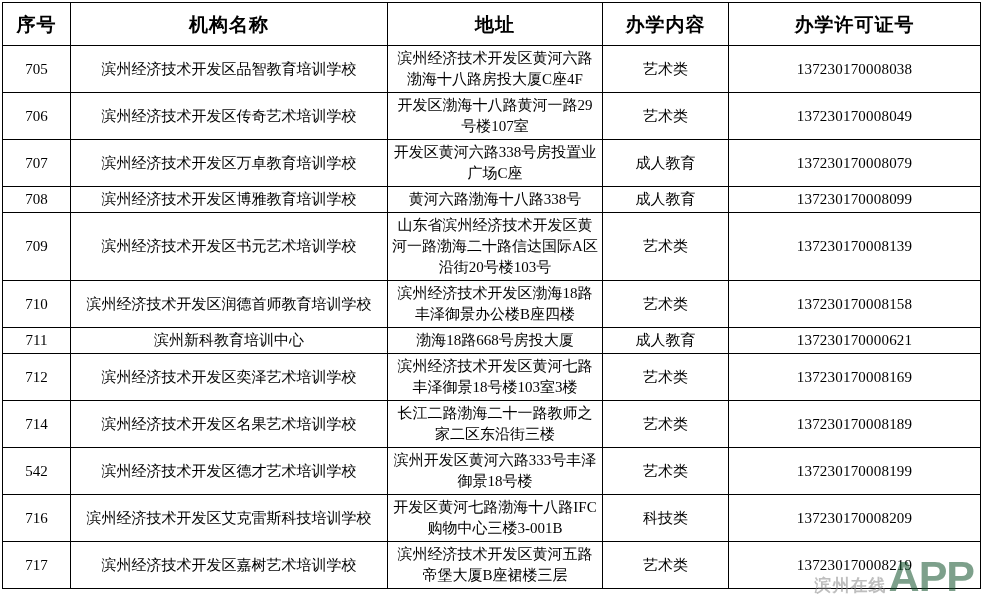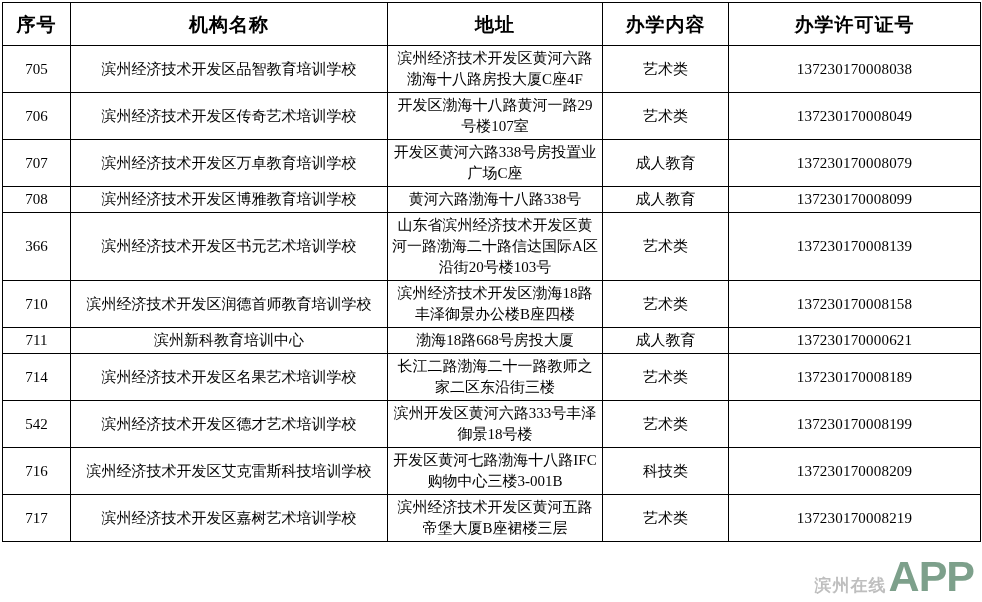--- a/index.html
+++ b/index.html
@@ -129,41 +129,48 @@
         <td class="license">137230170008079</td>
       </tr>
       <tr>
         <td class="idx">708</td>
         <td class="name">滨州经济技术开发区博雅教育培训学校</td>
         <td class="addr">黄河六路渤海十八路338号</td>
         <td class="kind">成人教育</td>
         <td class="license">137230170008099</td>
       </tr>
       <tr>
-        <td class="idx">366</td>
+        <td class="idx">709</td>
         <td class="name">滨州经济技术开发区书元艺术培训学校</td>
         <td class="addr">山东省滨州经济技术开发区黄河一路渤海二十路信达国际A区沿街20号楼103号</td>
         <td class="kind">艺术类</td>
         <td class="license">137230170008139</td>
       </tr>
       <tr>
         <td class="idx">710</td>
         <td class="name">滨州经济技术开发区润德首师教育培训学校</td>
         <td class="addr">滨州经济技术开发区渤海18路丰泽御景办公楼B座四楼</td>
         <td class="kind">艺术类</td>
         <td class="license">137230170008158</td>
       </tr>
       <tr>
         <td class="idx">711</td>
         <td class="name">滨州新科教育培训中心</td>
         <td class="addr">渤海18路668号房投大厦</td>
         <td class="kind">成人教育</td>
         <td class="license">137230170000621</td>
       </tr>
       <tr>
+        <td class="idx">712</td>
+        <td class="name">滨州经济技术开发区奕泽艺术培训学校</td>
+        <td class="addr">滨州经济技术开发区黄河七路丰泽御景18号楼103室3楼</td>
+        <td class="kind">艺术类</td>
+        <td class="license">137230170008169</td>
+      </tr>
+      <tr>
         <td class="idx">714</td>
         <td class="name">滨州经济技术开发区名果艺术培训学校</td>
         <td class="addr">长江二路渤海二十一路教师之家二区东沿街三楼</td>
         <td class="kind">艺术类</td>
         <td class="license">137230170008189</td>
       </tr>
       <tr>
         <td class="idx">542</td>
         <td class="name">滨州经济技术开发区德才艺术培训学校</td>
         <td class="addr">滨州开发区黄河六路333号丰泽御景18号楼</td>

